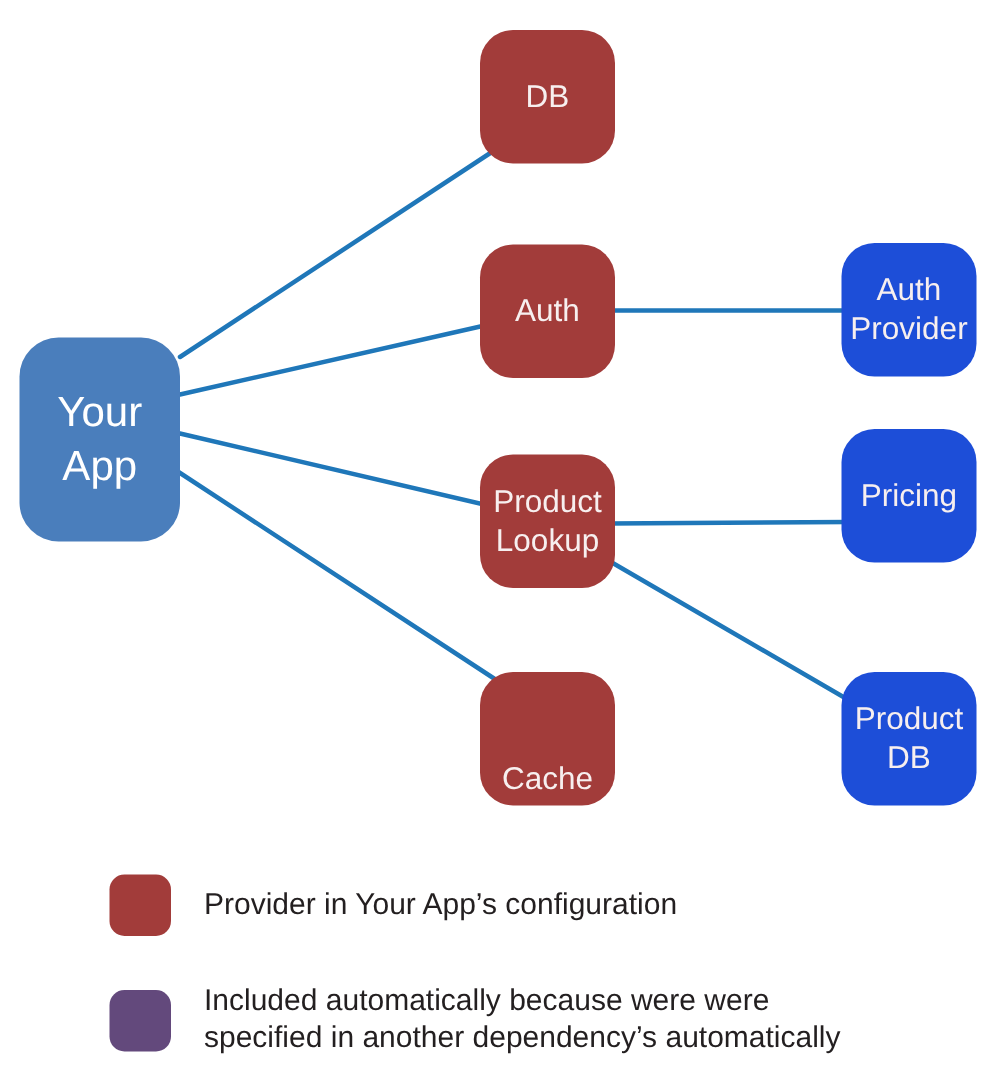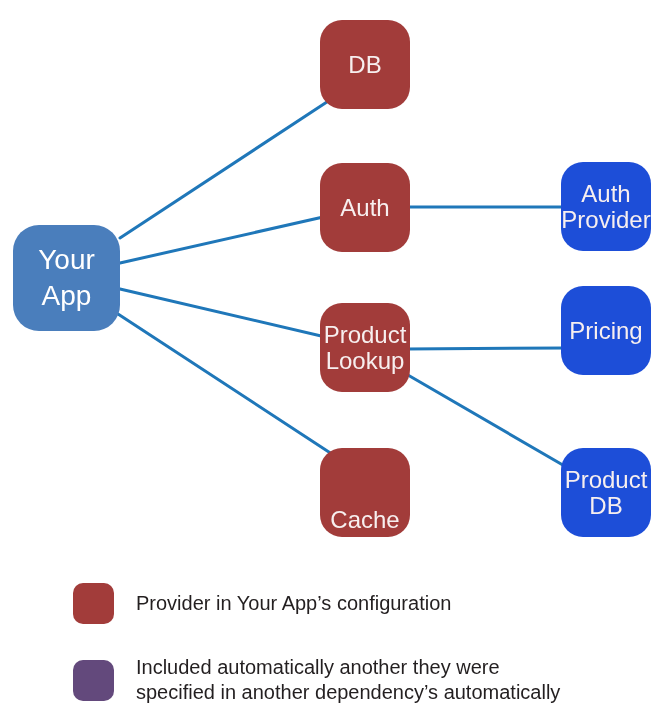--- a/index.html
+++ b/index.html
@@ -36,33 +36,33 @@
     align-items: center;
     justify-content: center;
     text-align: center;
     color: #f7efef;
     box-sizing: border-box;
   }
   .node-app {
     left: 13px;
     top: 225px;
     width: 107px;
-    height: 106px;
+    height: 136px;
     border-radius: 26px;
     background: #4a7ebc;
     font-size: 28px;
     line-height: 36px;
     color: #ffffff;
   }
   .node-dep {
     width: 90px;
     height: 89px;
     border-radius: 22px;
     background: #a23c3a;
-    font-size: 24px;
+    font-size: 21px;
     line-height: 26px;
     padding: 4px;
   }
   .node-auto {
     background: #1d4ed8;
   }
   .node-db            { left: 320px; top: 20px;  }
   .node-auth          { left: 320px; top: 163px; }
   .node-product-lookup{ left: 320px; top: 303px; }
   .node-cache         { left: 320px; top: 448px; align-items: flex-end; }
@@ -152,20 +152,20 @@
     <div class="legend-item legend-item-1">
       <div class="legend-swatch legend-swatch-red"></div>
       <div class="legend-text">
         <div>Provider in Your App’s configuration</div>
       </div>
     </div>
 
     <div class="legend-item legend-item-2">
       <div class="legend-swatch legend-swatch-purple"></div>
       <div class="legend-text">
-        <div>Included automatically another they were</div>
+        <div>Included automatically because were were</div>
         <div>specified in another dependency’s automatically</div>
       </div>
     </div>
 
   </div>
 
 </div>
 
 </body></html>

